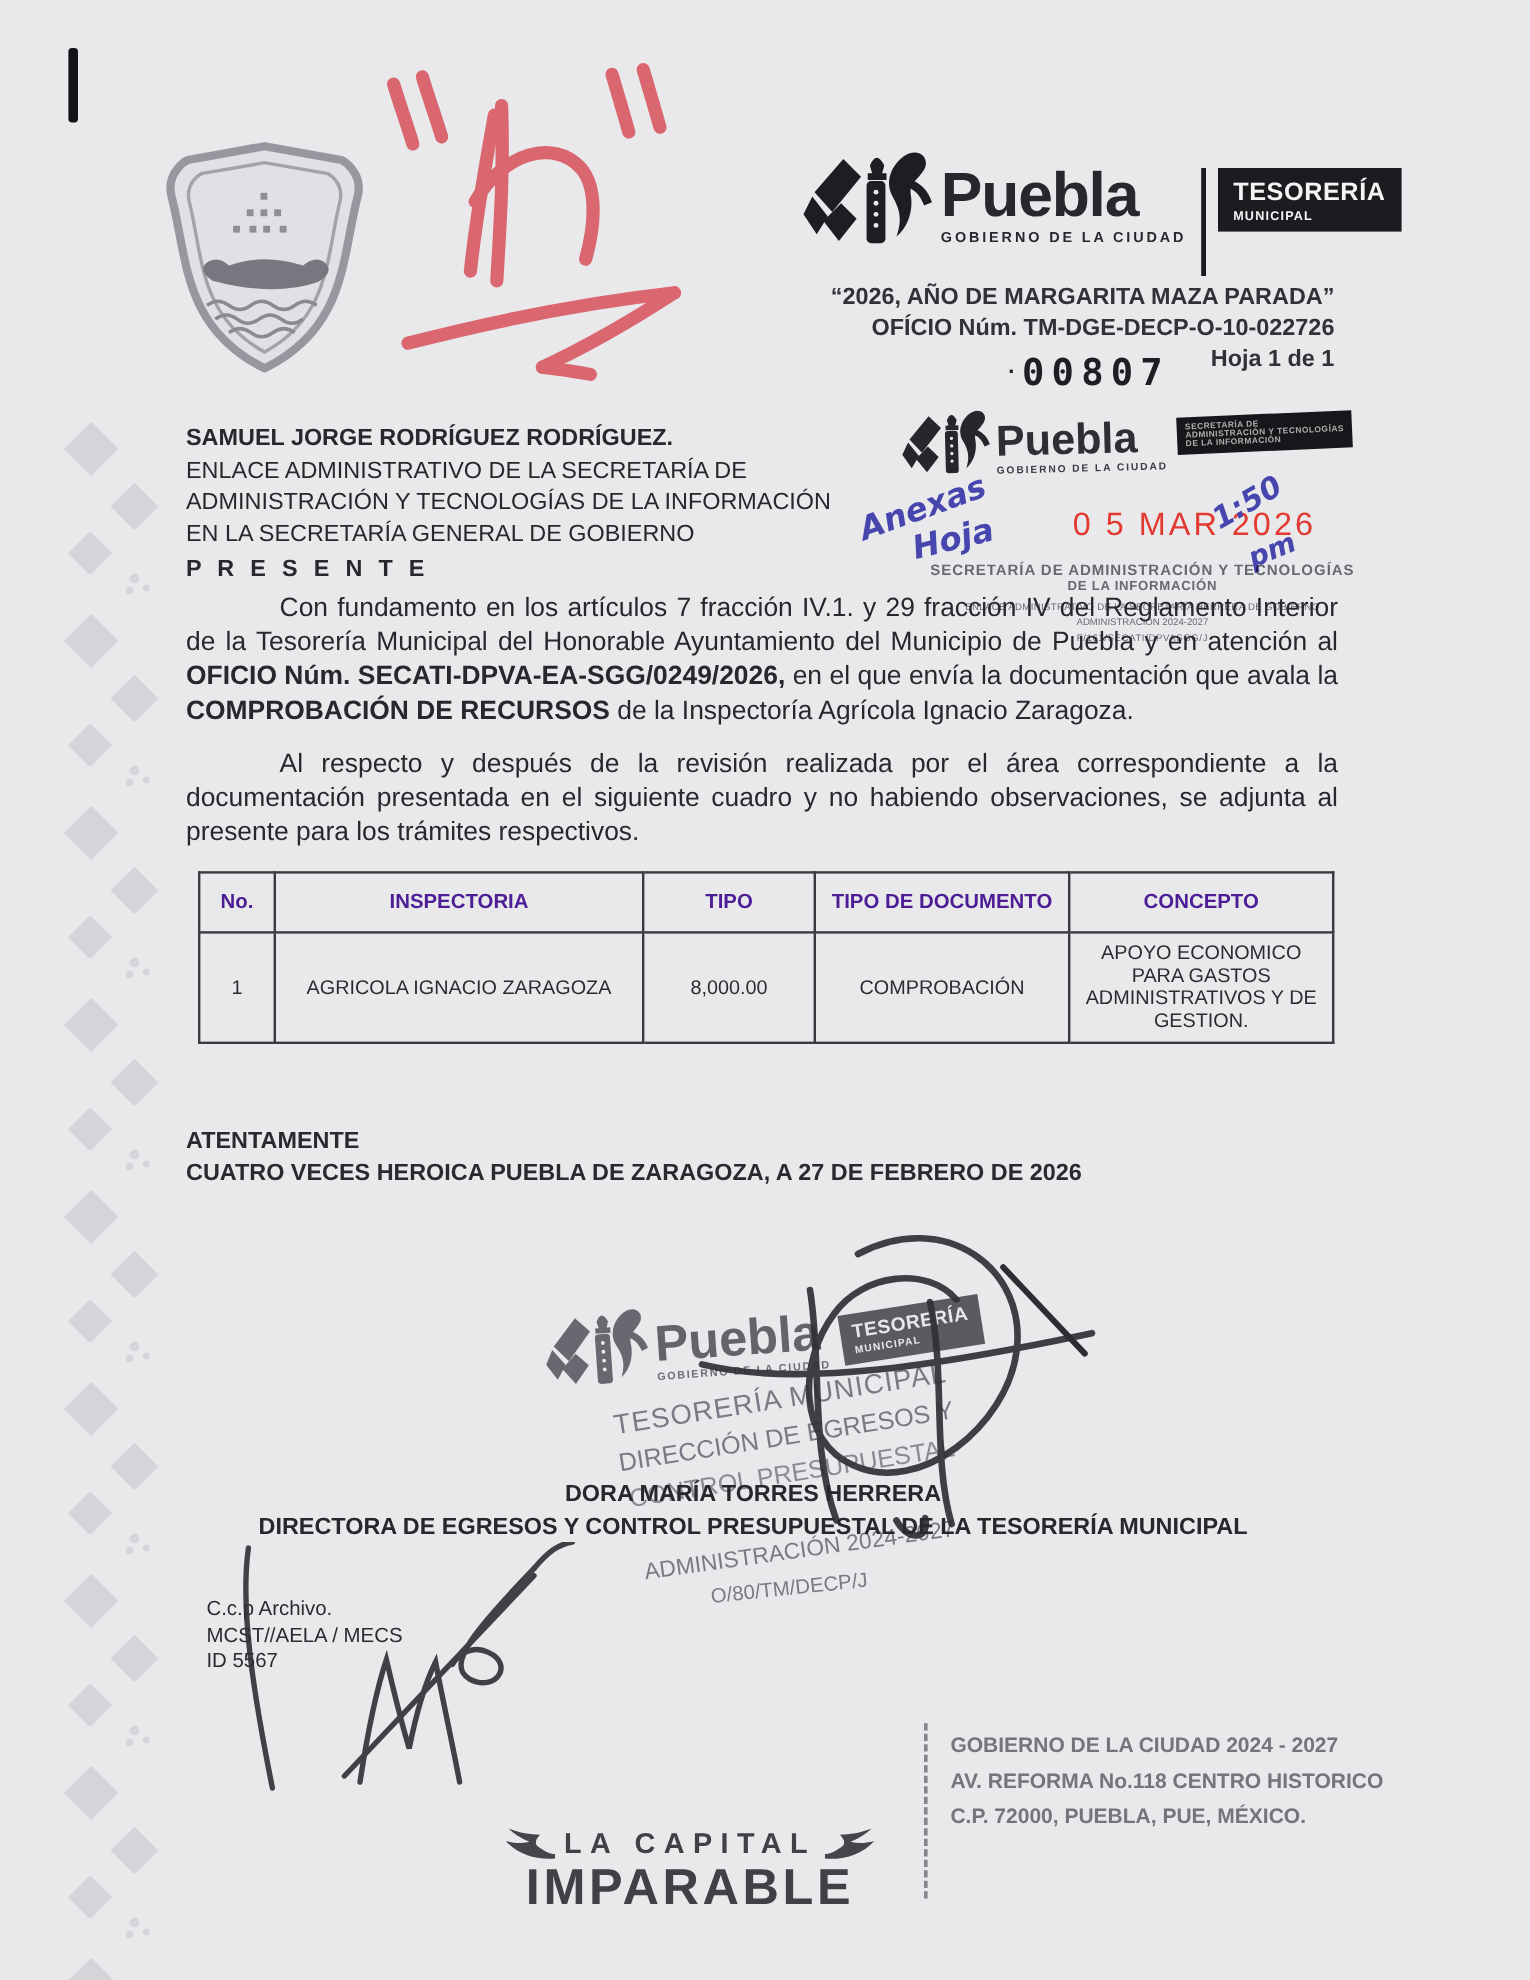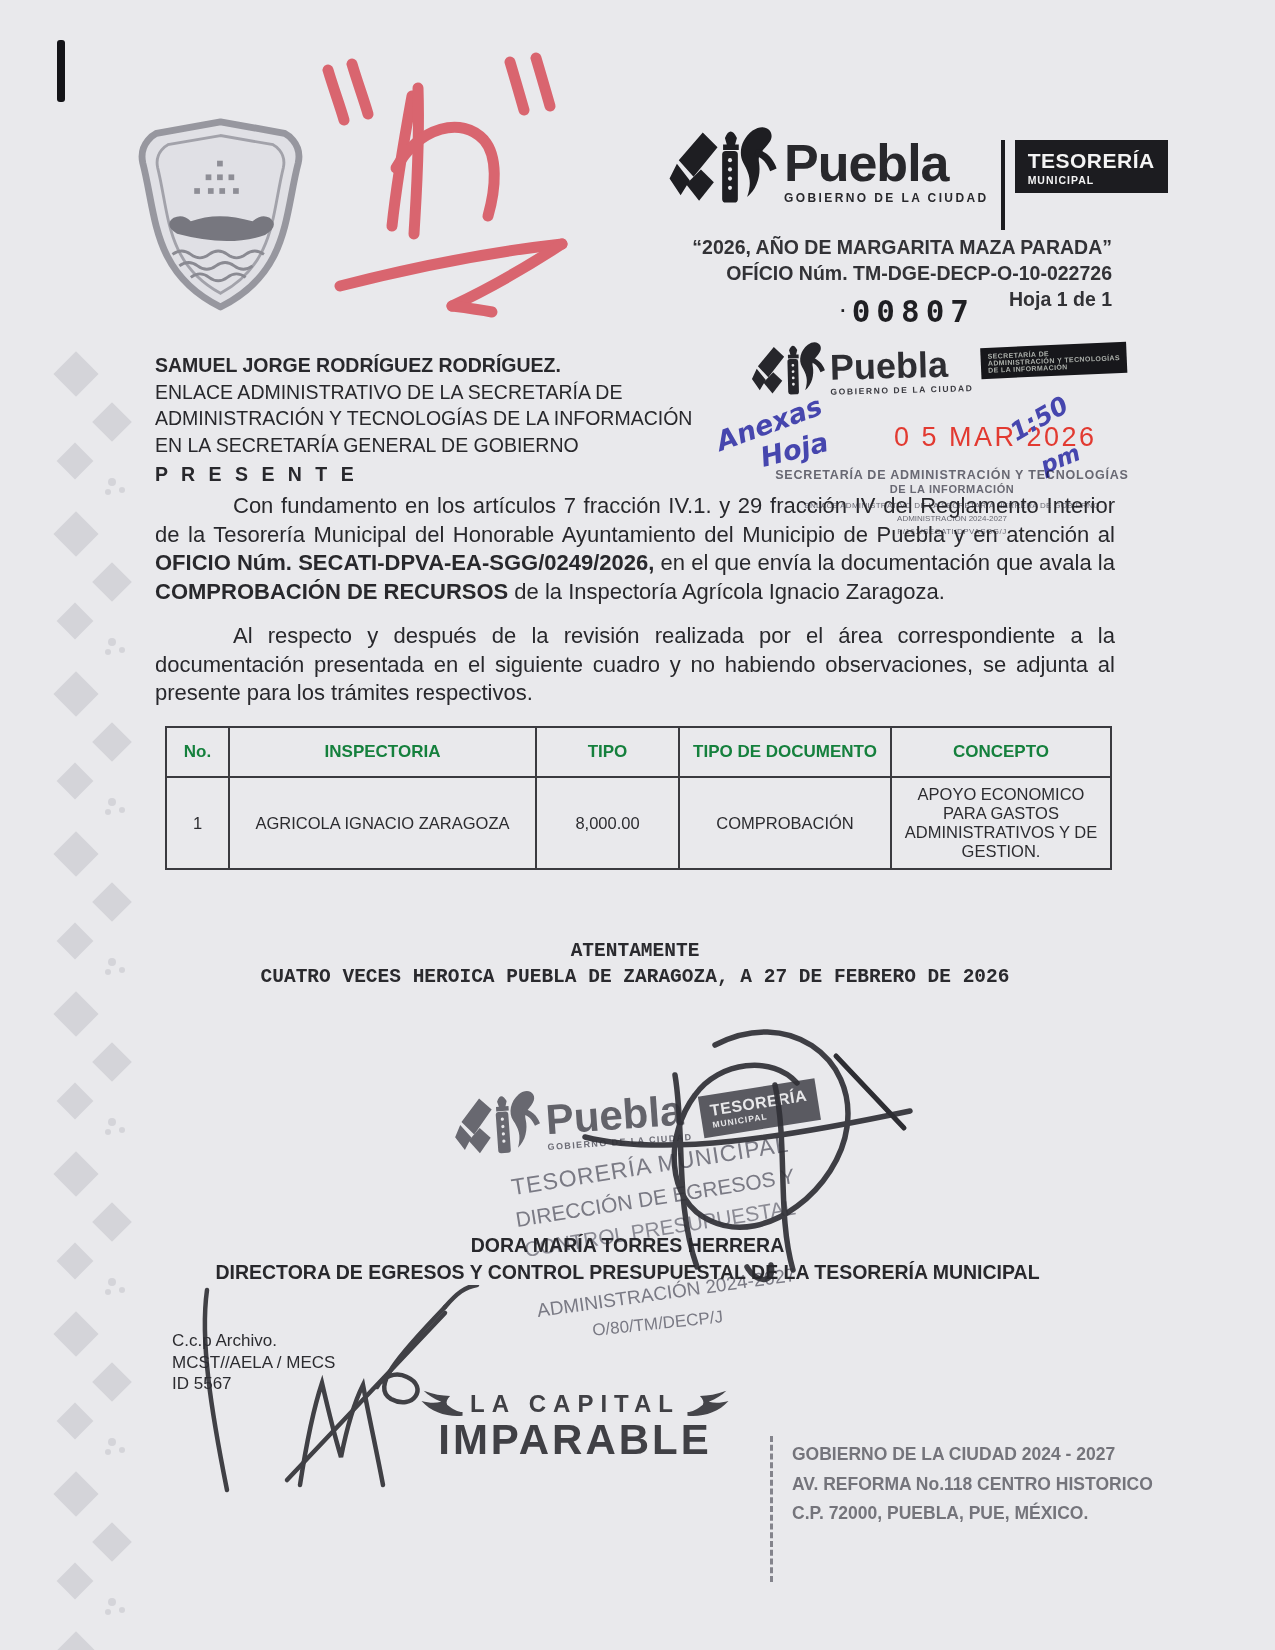--- a/index.html
+++ b/index.html
@@ -48,46 +48,46 @@
   .recipient .name{font-weight:bold;}
   .recipient .sal{font-weight:bold;letter-spacing:4px;margin-top:3px;}
 
   .para{left:155px;width:960px;font-size:22px;line-height:28.5px;text-align:justify;
         text-indent:78px;color:#28282c;}
   .p1{top:492px;} .p2{top:622px;}
   .b{font-weight:bold;}
 
   table.doc{left:165px;top:726px;border-collapse:collapse;table-layout:fixed;width:945px;}
   table.doc th,table.doc td{border:2px solid #3a3a3f;text-align:center;vertical-align:middle;padding:4px 6px;}
-  table.doc th{font-size:17px;font-weight:bold;height:40px;color:#15803d;}
+  table.doc th{font-size:17px;font-weight:bold;height:40px;color:#4c1d95;}
   table.doc td{font-size:16.5px;height:82px;color:#2c2c30;}
   td.concept{font-size:15.5px;line-height:19px;padding:4px 2px;}
 
   .closing{left:155px;top:872px;font-size:19.5px;}
-  .atent{left:155px;top:938px;width:960px;text-align:center;font-weight:bold;font-size:19.5px;line-height:26px;font-family:Liberation Mono, monospace;}
+  .atent{left:155px;top:938px;width:960px;font-weight:bold;font-size:19.5px;line-height:26px;}
 
   
   .sig-stamp{left:450px;top:1080px;display:flex;align-items:flex-start;transform:rotate(-4deg);opacity:.9;}
   .sig-stamp .wordmark{font-size:42px;font-weight:bold;color:#55555d;line-height:40px;margin-top:14px;}
   .sig-stamp .tagline{font-size:9px;font-weight:bold;letter-spacing:1.4px;color:#60606a;margin-top:2px;}
   .sig-stamp .box{margin:16px 0 0 10px;background:#4b4b53;color:#e8e8ea;padding:7px 10px;transform:rotate(-5deg);}
   .sig-stamp .box .l1{font-size:16px;font-weight:bold;letter-spacing:.5px;}
   .sig-stamp .box .l2{font-size:8.5px;font-weight:bold;letter-spacing:1px;}
   .stamp-lines{left:455px;top:1152px;width:400px;text-align:center;color:#85858f;
                transform:rotate(-9deg);mix-blend-mode:multiply;}
   .stamp-lines .s1{font-size:23px;letter-spacing:1px;}
   .stamp-lines .s2{font-size:21px;margin-top:7px;}
   .stamp-lines .s3{font-size:21px;margin-top:7px;opacity:.85;}
   .stamp-extra{color:#85858f;mix-blend-mode:multiply;white-space:nowrap;}
   .signer{left:0;width:1255px;text-align:center;font-weight:bold;font-size:19.5px;color:#28282c;}
 
   .ccp{left:172px;top:1330px;font-size:17px;line-height:21.5px;color:#2c2c30;}
 
   
-  .campaign{left:420px;top:1388px;width:310px;text-align:center;color:#404045;}
+  .campaign{left:420px;top:1521px;width:310px;text-align:center;color:#404045;}
   .campaign .row1{display:flex;align-items:center;justify-content:center;gap:6px;}
   .campaign .cap{font-size:24px;font-weight:bold;letter-spacing:7px;white-space:nowrap;}
   .campaign .imp{font-size:42px;font-weight:bold;letter-spacing:3px;margin-top:-4px;}
   .f-dash{left:770px;top:1436px;height:146px;width:0;border-left:3px dashed #84848c;}
   .f-contact{left:792px;top:1440px;font-size:17.5px;font-weight:bold;color:#74747b;line-height:29.5px;white-space:nowrap;}
 </style>
 </head>
 <body>
 
 <div class="page">

